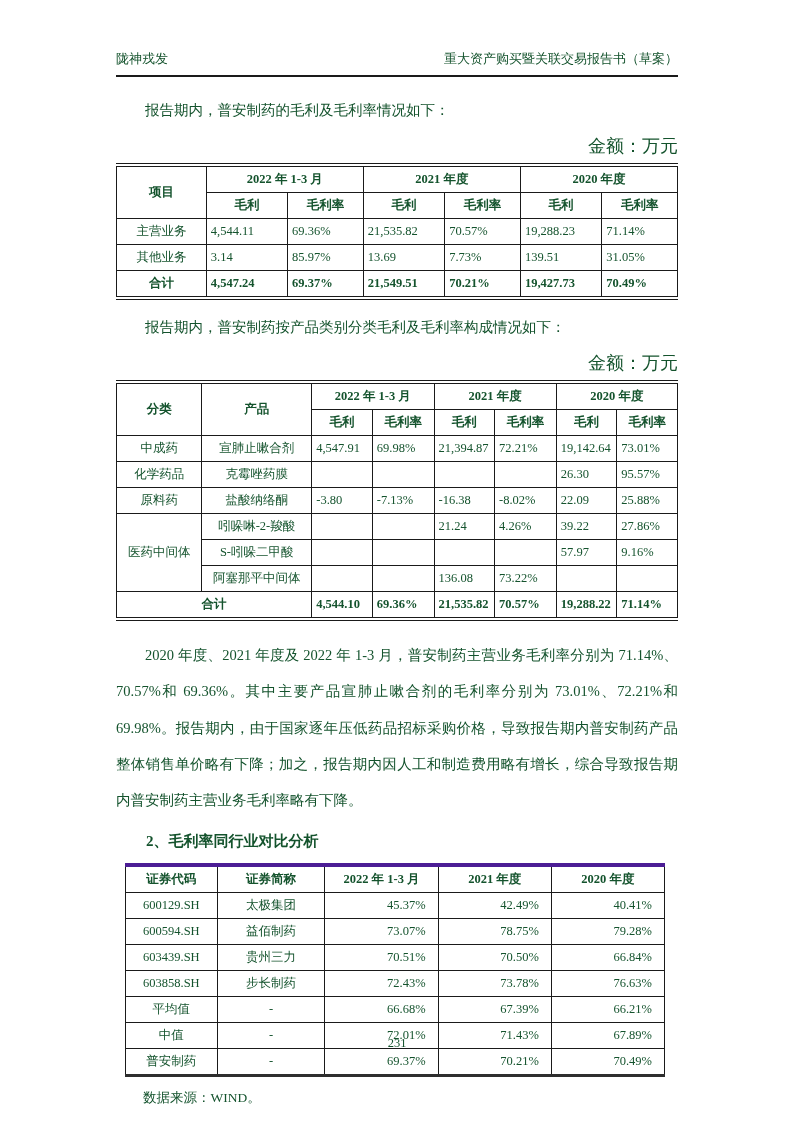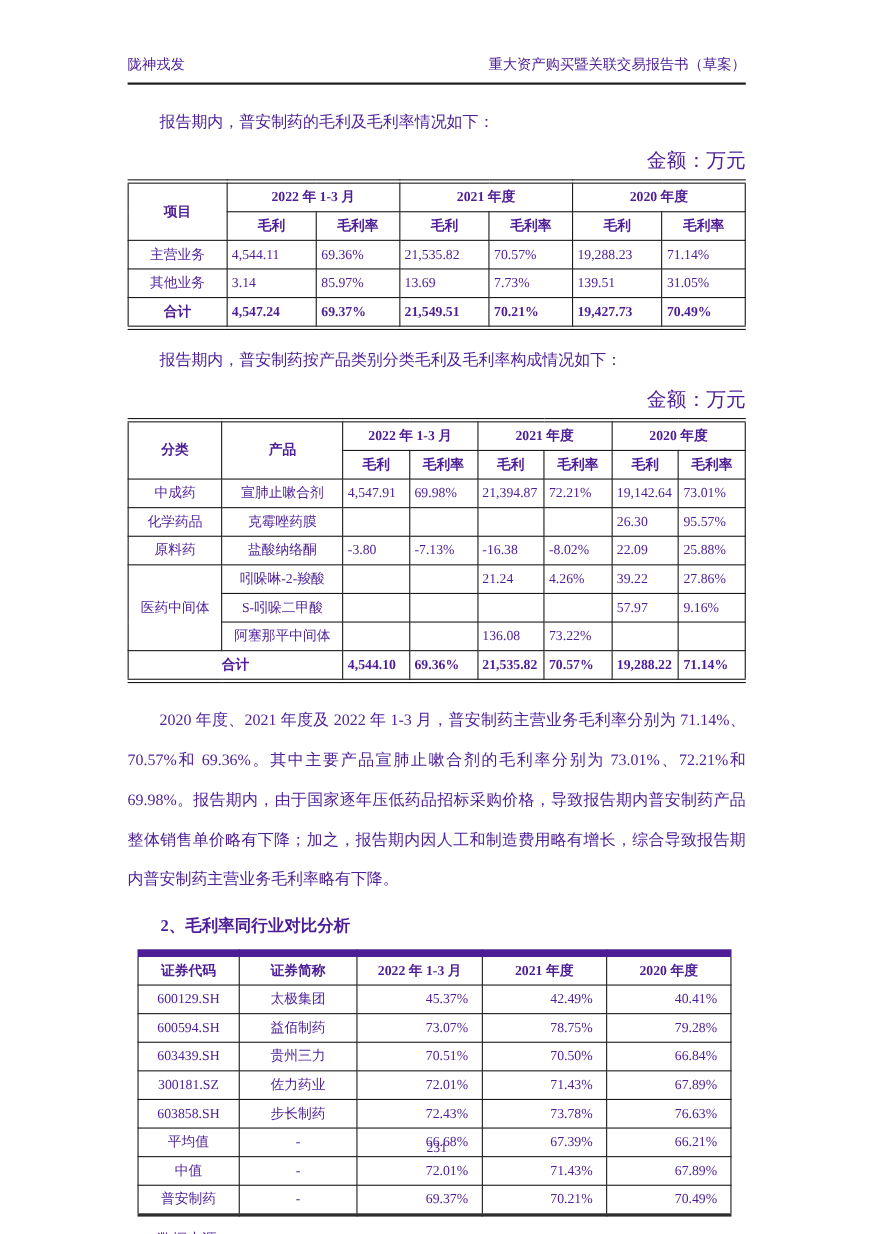--- a/index.html
+++ b/index.html
@@ -1,31 +1,31 @@
 <!DOCTYPE html>
 <html><head>
 <meta charset="utf-8">
 <style>
   html,body { margin:0; padding:0; background:#ffffff; }
   .page {
     width:793px; height:1122px; box-sizing:border-box; position:relative;
-    background:#ffffff; color:#4c1d95;
+    background:#ffffff; color:#14532d;
     font-family:"Liberation Serif","DejaVu Serif",serif;
     padding:50px 115px 40px 116px; overflow:hidden;
   }
   .doc-header {
     display:flex; justify-content:space-between; align-items:flex-end;
     font-size:13px; padding-bottom:7px; border-bottom:2px solid #1a1a1a;
   }
   .intro { font-size:14.5px; text-indent:2em; margin:24px 0 0 0; }
   .unit-note { text-align:right; font-size:18px; margin:14px 0 5px 0; }
 
   table { width:100%; border-collapse:collapse; table-layout:fixed; font-size:12.5px; }
   .t-double { border-top:4px double #1a1a1a; border-bottom:4px double #1a1a1a; }
-  .t-thick  { border-top:7px solid #4c1d95; border-bottom:3px solid #2e2e2e;
+  .t-thick  { border-top:4px solid #4c1d95; border-bottom:3px solid #2e2e2e;
               width:calc(100% - 22px); margin-left:9px; margin-top:12px; }
   th, td { border:1px solid #1a1a1a; padding:4px 4px; text-align:center; vertical-align:middle; }
   th { font-weight:bold; }
   td.num { text-align:left; padding-right:5px; }
   td.pct { text-align:right; padding-right:12px; }
   tr.total td { font-weight:bold; }
   tr.bold-row td { font-weight:normal; }
 
   .analysis { font-size:14.5px; line-height:2.5; text-align:justify;
               text-indent:2em; margin:16px 0 0 0; }
@@ -243,27 +243,20 @@
         <td class="pct">79.28%</td>
       </tr>
       <tr>
         <td>603439.SH</td>
         <td>贵州三力</td>
         <td class="pct">70.51%</td>
         <td class="pct">70.50%</td>
         <td class="pct">66.84%</td>
       </tr>
       <tr>
-        <td>300181.SZ</td>
-        <td>佐力药业</td>
-        <td class="pct">72.01%</td>
-        <td class="pct">71.43%</td>
-        <td class="pct">67.89%</td>
-      </tr>
-      <tr>
         <td>603858.SH</td>
         <td>步长制药</td>
         <td class="pct">72.43%</td>
         <td class="pct">73.78%</td>
         <td class="pct">76.63%</td>
       </tr>
       <tr class="bold-row">
         <td>平均值</td>
         <td>-</td>
         <td class="pct">66.68%</td>

